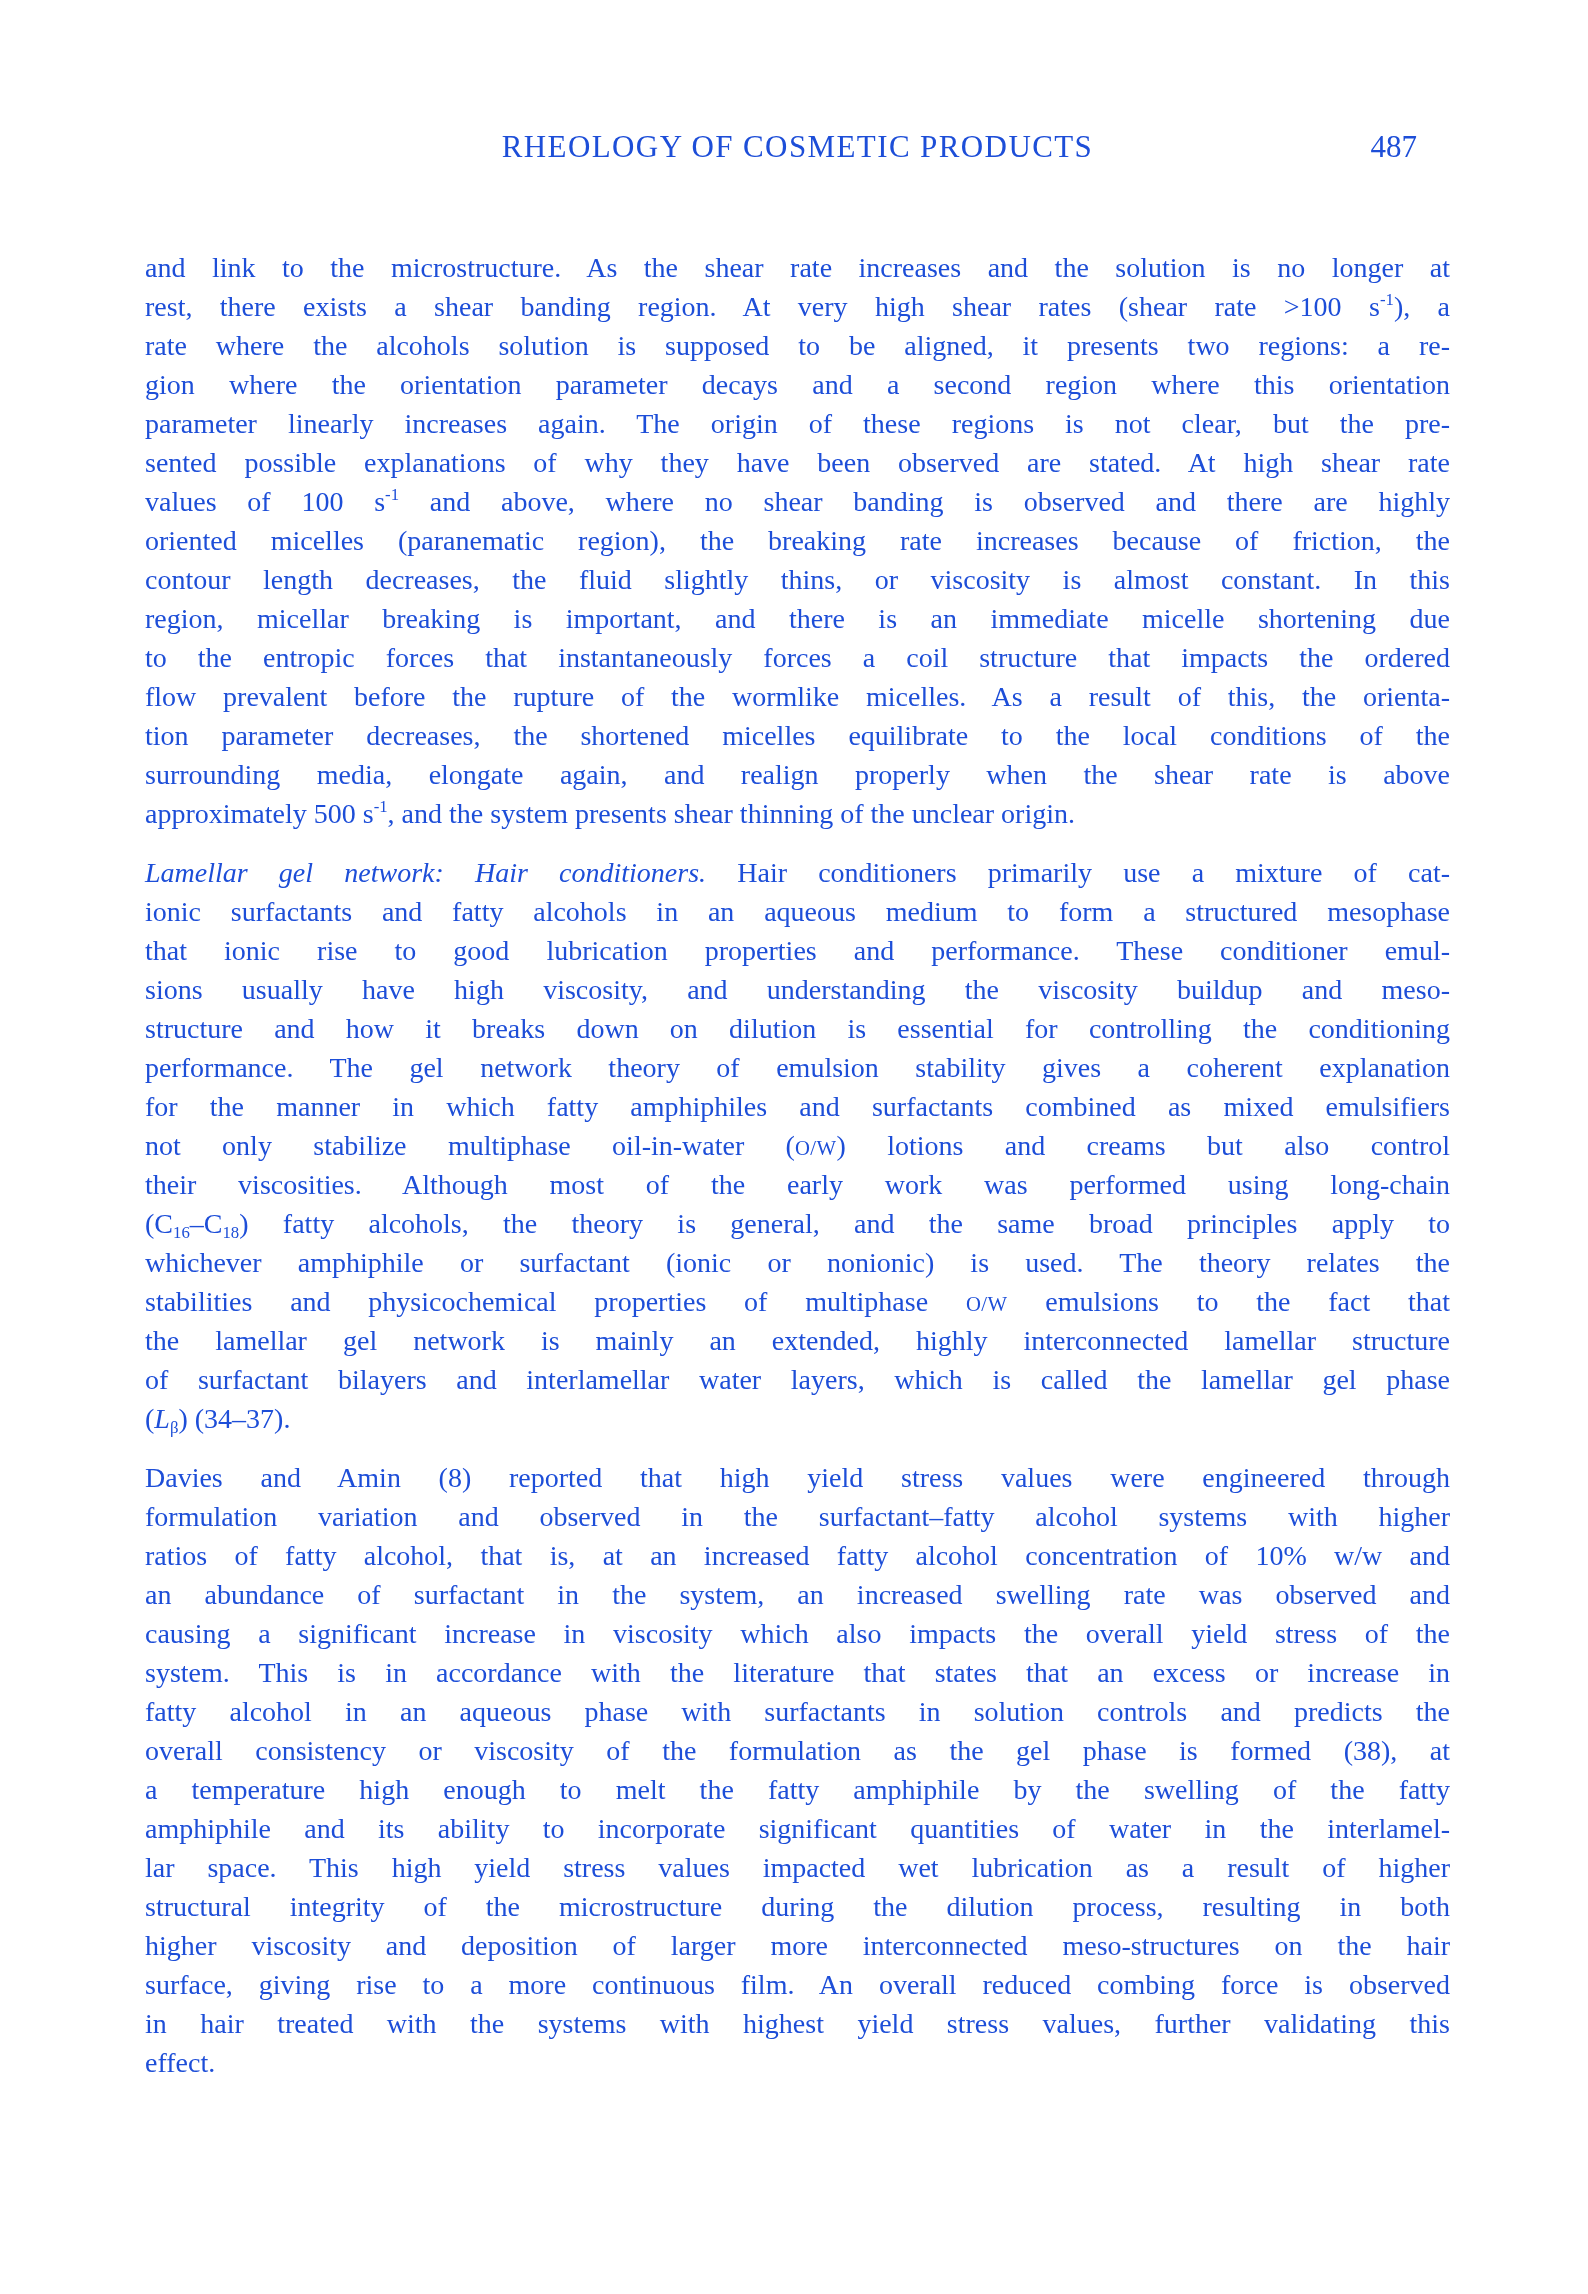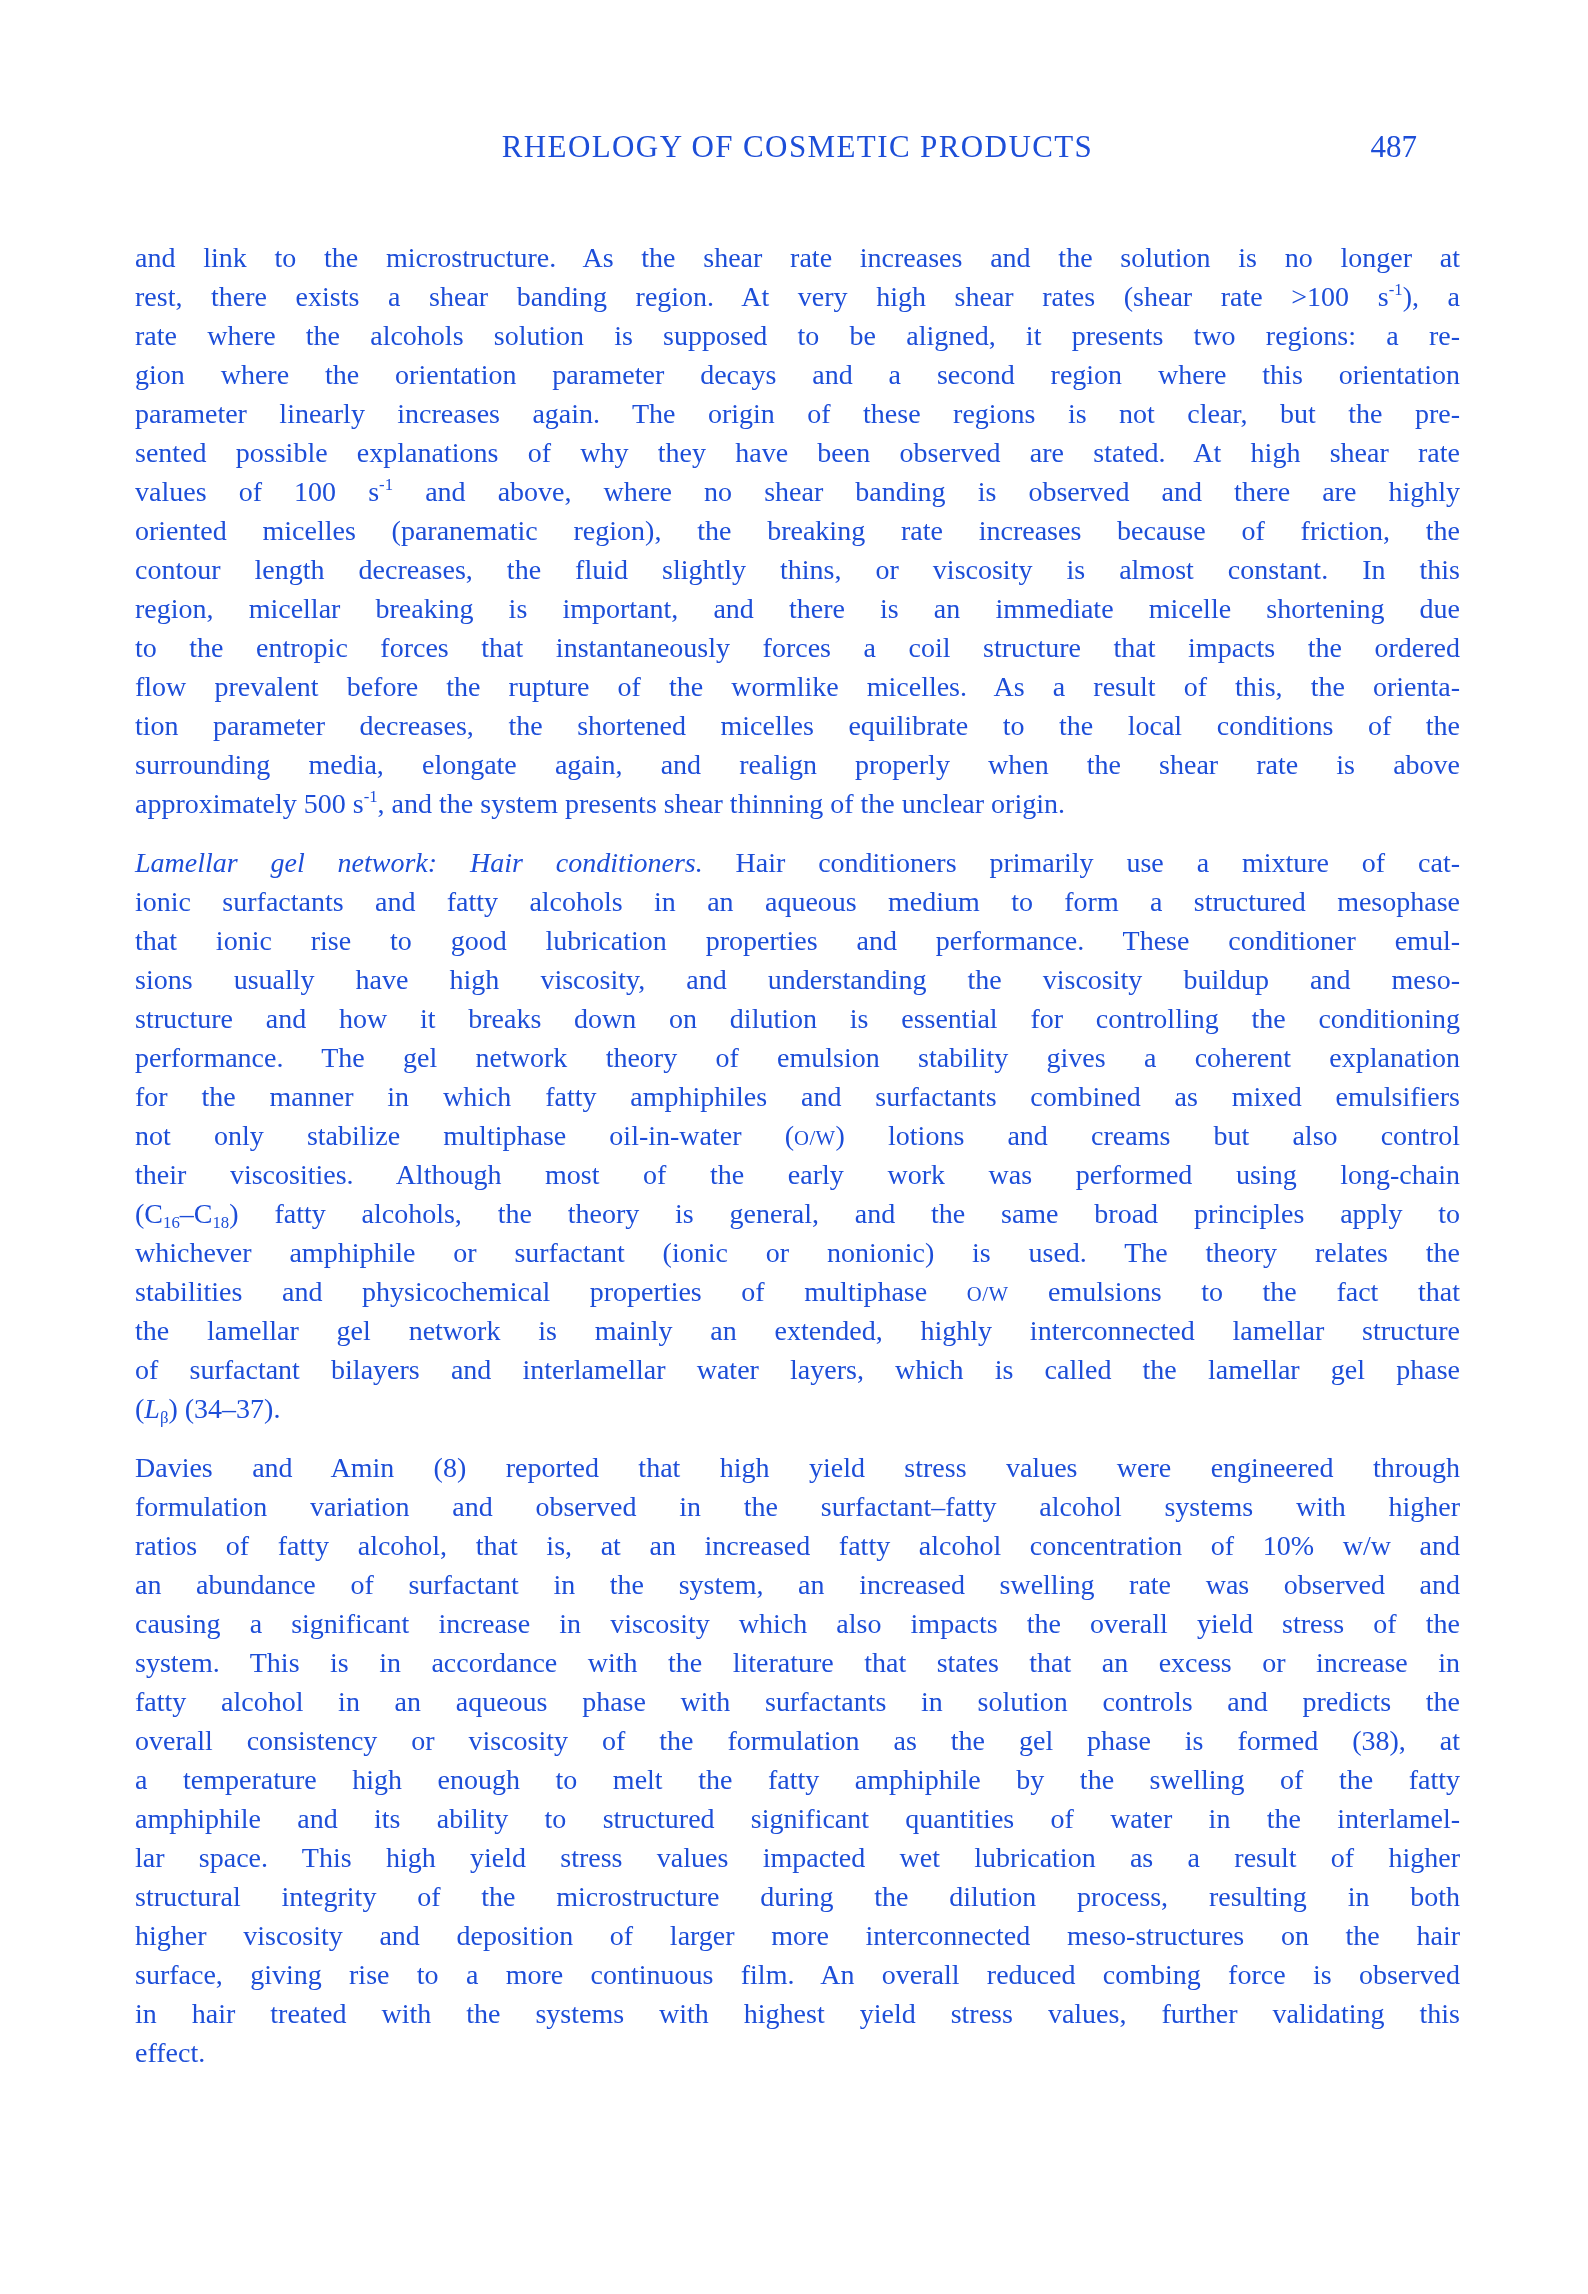--- a/index.html
+++ b/index.html
@@ -34,21 +34,21 @@
     top: 0;
     font-size: 31px;
     line-height: 34px;
   }
   .page-body {
     position: absolute;
     left: 129px;
     top: 232px;
     width: 1337px;
   }
-  .para { margin: 6px; }
+  .para { margin: 16px; }
   .para + .para { margin-top: 20px; }
   .line {
     font-size: 28px;
     line-height: 39px;
     height: 39px;
     text-align: justify;
     text-align-last: justify;
     white-space: normal;
     overflow: visible;
   }
@@ -117,21 +117,21 @@
       <div class="para">
         <div class="line">Davies and Amin (8) reported that high yield stress values were engineered through</div>
         <div class="line">formulation variation and observed in the surfactant–fatty alcohol systems with higher</div>
         <div class="line">ratios of fatty alcohol, that is, at an increased fatty alcohol concentration of 10% w/w and</div>
         <div class="line">an abundance of surfactant in the system, an increased swelling rate was observed and</div>
         <div class="line">causing a significant increase in viscosity which also impacts the overall yield stress of the</div>
         <div class="line">system. This is in accordance with the literature that states that an excess or increase in</div>
         <div class="line">fatty alcohol in an aqueous phase with surfactants in solution controls and predicts the</div>
         <div class="line">overall consistency or viscosity of the formulation as the gel phase is formed (38), at</div>
         <div class="line">a temperature high enough to melt the fatty amphiphile by the swelling of the fatty</div>
-        <div class="line">amphiphile and its ability to structured significant quantities of water in the interlamel-</div>
+        <div class="line">amphiphile and its ability to incorporate significant quantities of water in the interlamel-</div>
         <div class="line">lar space. This high yield stress values impacted wet lubrication as a result of higher</div>
         <div class="line">structural integrity of the microstructure during the dilution process, resulting in both</div>
         <div class="line">higher viscosity and deposition of larger more interconnected meso-structures on the hair</div>
         <div class="line">surface, giving rise to a more continuous film. An overall reduced combing force is observed</div>
         <div class="line">in hair treated with the systems with highest yield stress values, further validating this</div>
         <div class="line last">effect.</div>
       </div>
     </div>
 </div>
 

